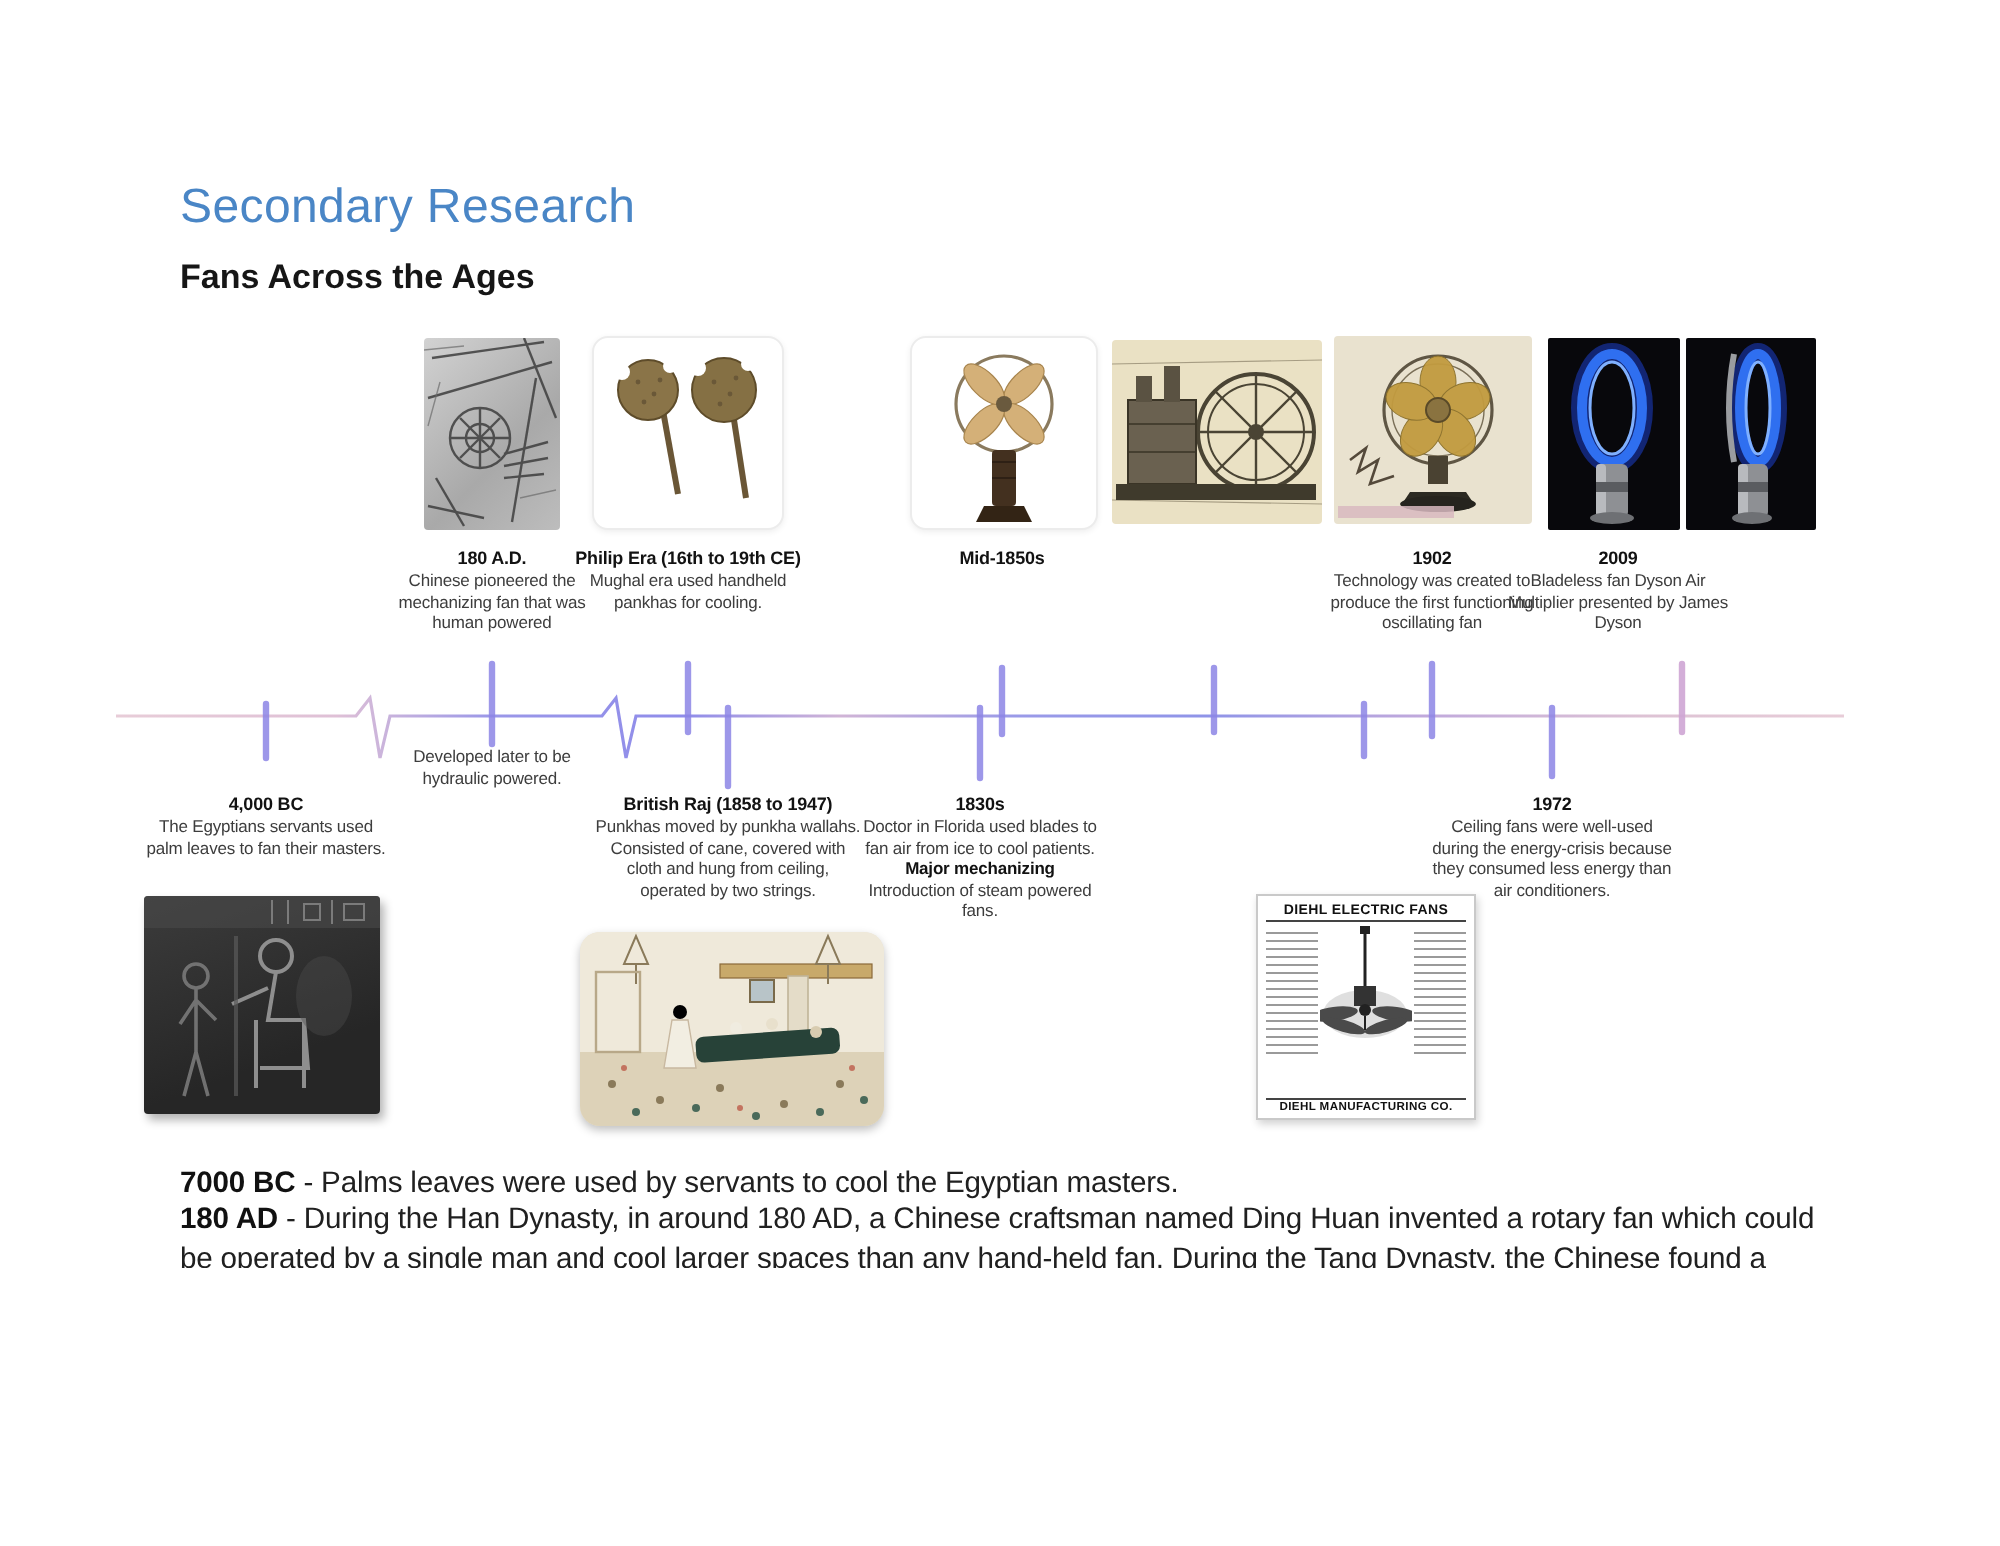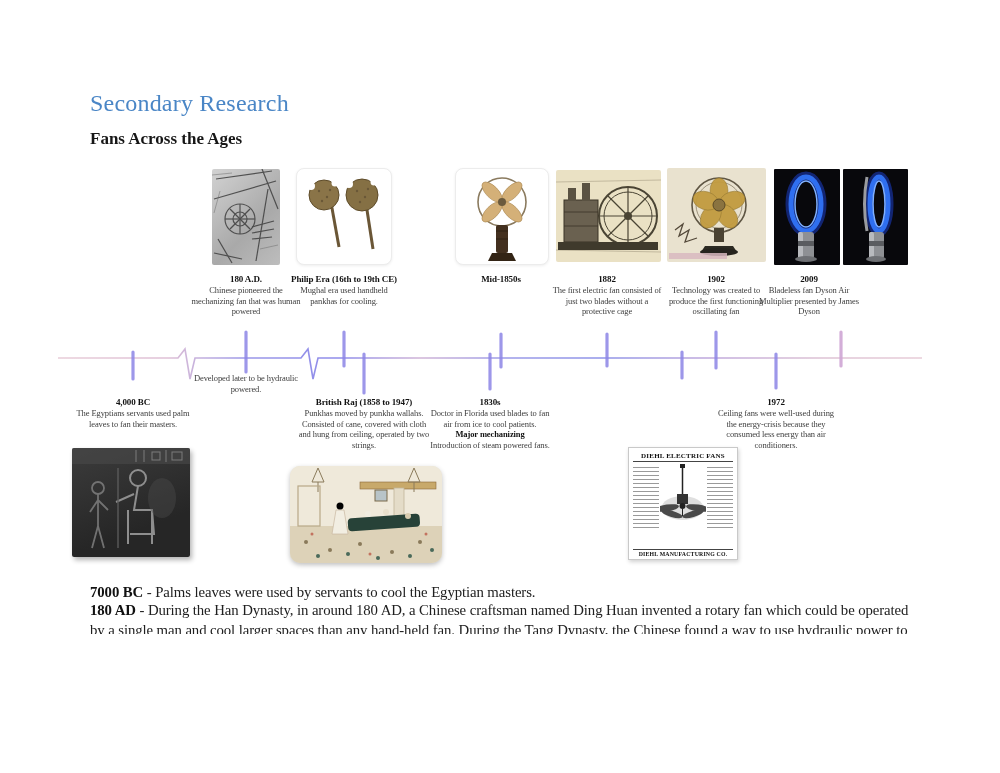--- a/index.html
+++ b/index.html
@@ -1,19 +1,19 @@
 <!DOCTYPE html>
 <html><head>
 <meta charset="utf-8">
 <style>
   * { margin:0; padding:0; box-sizing:border-box; }
   html,body { background:#fff; }
   .page {
     position:relative; width:1000px; height:634px; background:#ffffff;
-    font-family:Liberation Serif, serif; overflow:hidden;
+    font-family:Liberation Sans, sans-serif; overflow:hidden;
   }
   .section-title {
     position:absolute; left:90px; top:90px;
     font-size:24px; font-weight:500; color:#4a86c6; letter-spacing:0.2px;
   }
   .heading {
     position:absolute; left:90px; top:129px;
     font-size:17px; font-weight:700; color:#161616;
   }
   
@@ -225,24 +225,20 @@
   <div class="cap" style="left:189px;top:274px;width:114px;">
     <div class="cap-title">180 A.D.</div>
     <div>Chinese pioneered the mechanizing fan that was human powered</div>
   </div>
   <div class="cap" style="left:287px;top:274px;width:114px;">
     <div class="cap-title">Philip Era (16th to 19th CE)</div>
     <div>Mughal era used handheld pankhas for cooling.</div>
   </div>
   <div class="cap" style="left:444px;top:274px;width:114px;">
     <div class="cap-title">Mid-1850s</div>
-  </div>
-  <div class="cap" style="left:550px;top:274px;width:114px;">
-    <div class="cap-title">1882</div>
-    <div>The first electric fan consisted of just two blades without a protective cage</div>
   </div>
   <div class="cap" style="left:659px;top:274px;width:114px;">
     <div class="cap-title">1902</div>
     <div>Technology was created to produce the first functioning oscillating fan</div>
   </div>
   <div class="cap" style="left:752px;top:274px;width:114px;">
     <div class="cap-title">2009</div>
     <div>Bladeless fan Dyson Air Multiplier presented by James Dyson</div>
   </div>
 

